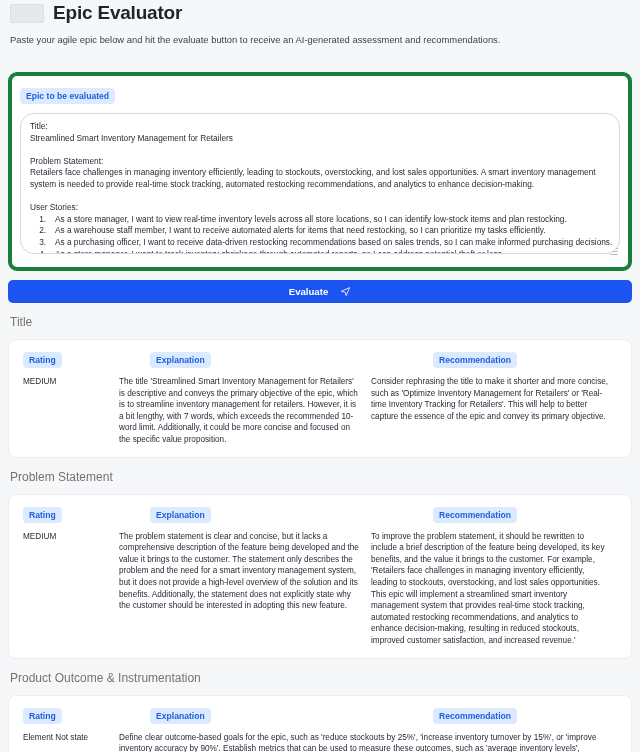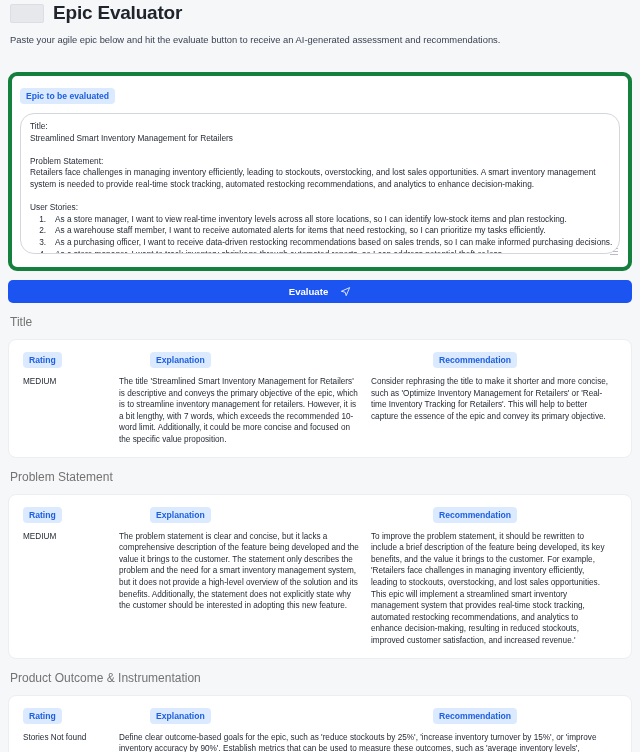--- a/index.html
+++ b/index.html
@@ -231,20 +231,20 @@
       </div>
       <div>
         <div class="section-title">Product Outcome &amp; Instrumentation</div>
         <div class="result-card">
           <div class="result-head">
             <div class="col-rating"><span class="chip">Rating</span></div>
             <div class="col-expl"><span class="chip">Explanation</span></div>
             <div class="col-rec"><span class="chip">Recommendation</span></div>
           </div>
           <div class="result-body">
-            <div class="col-rating rating-text">Stories Not found</div>
+            <div class="col-rating rating-text">Element Not state</div>
             <div class="col-rec cell-text">Define clear outcome-based goals for the epic, such as 'reduce stockouts by 25%', 'increase inventory turnover by 15%', or 'improve inventory accuracy by 90%'. Establish metrics that can be used to measure these outcomes, such as 'average inventory levels', 'stockout rates', or 'inventory accuracy rates'. Ensure that these metrics are actionable and can be used to inform product decisions.</div>
           </div>
         </div>
       </div>
     </div>
 
 </div>
 
 </body></html>

